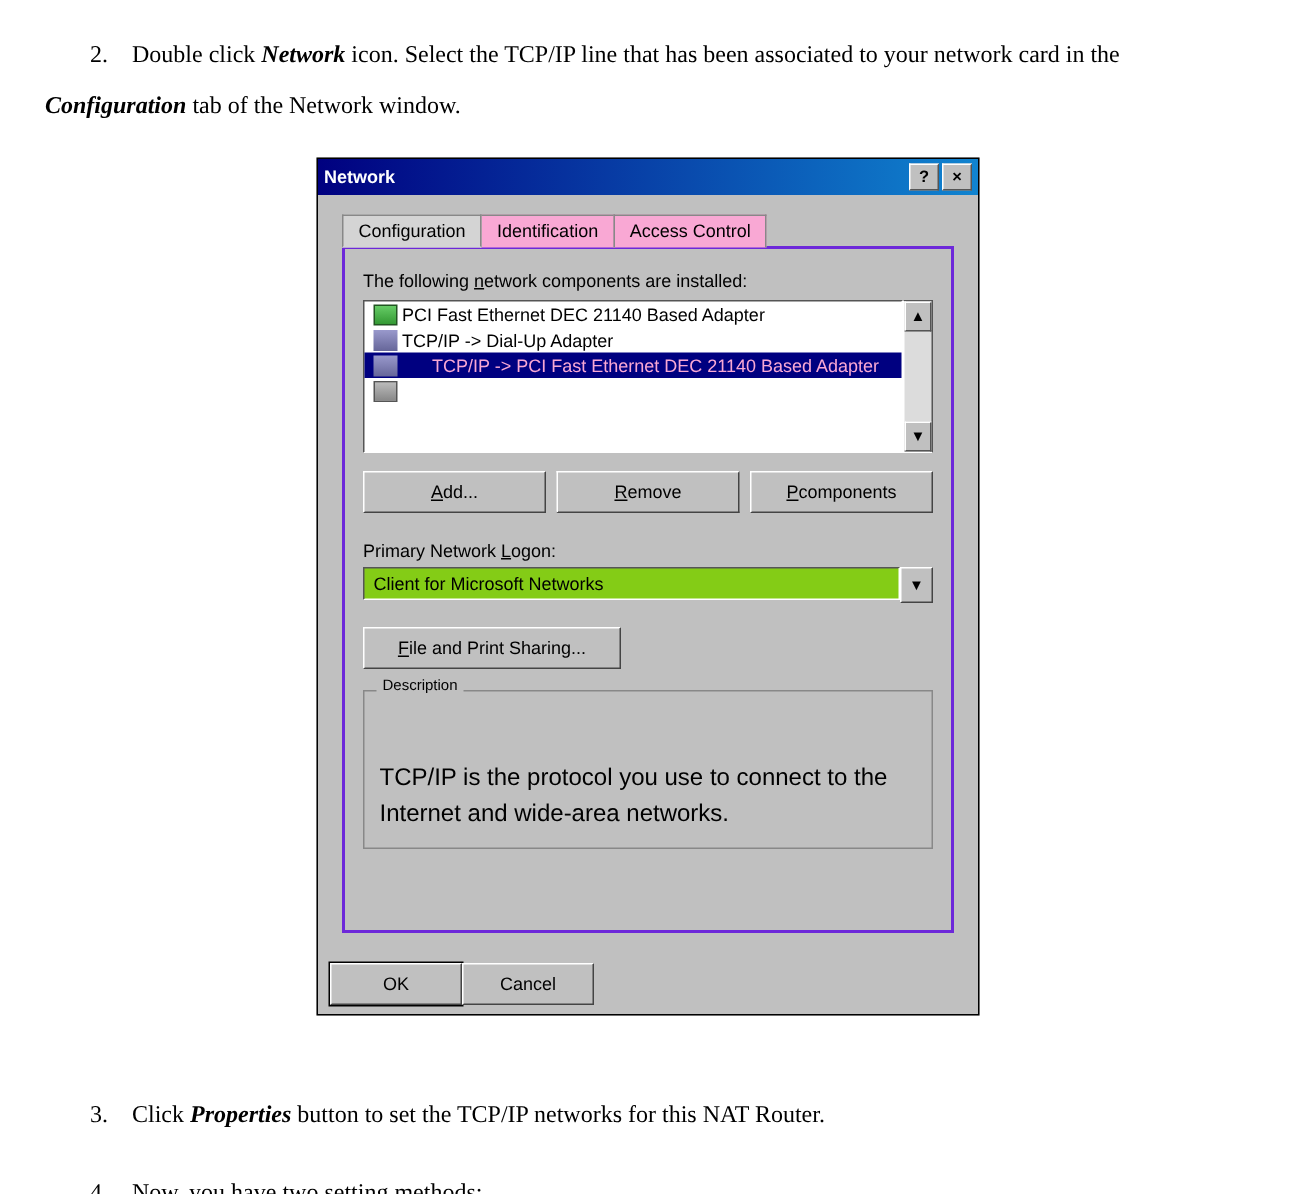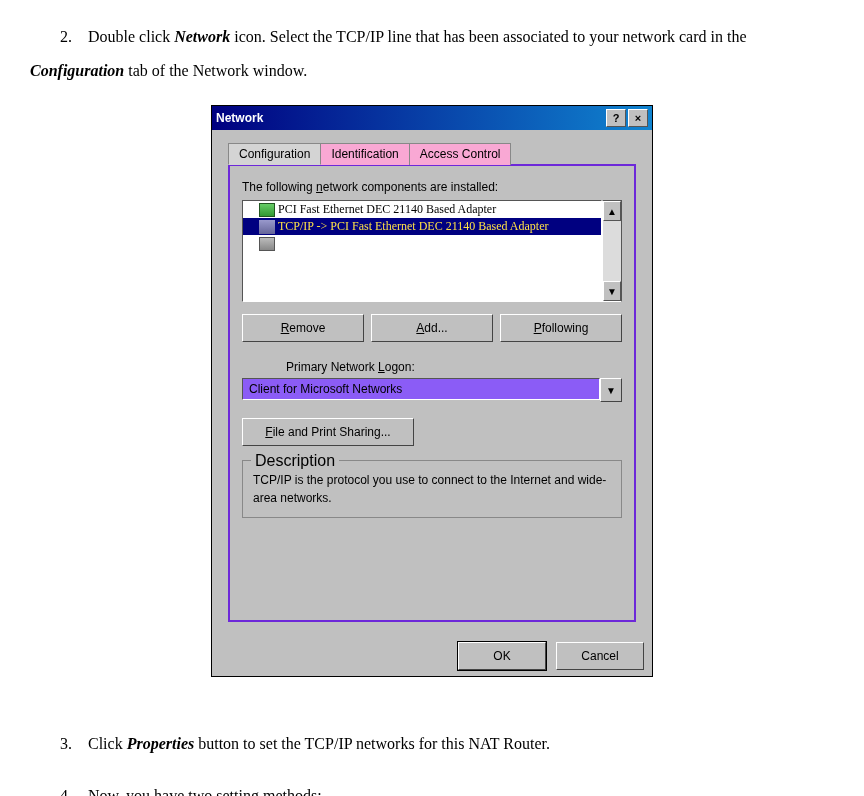--- a/index.html
+++ b/index.html
@@ -84,28 +84,28 @@
       border-left: 1px solid #555;
       border-right: 1px solid #fff;
       border-bottom: 1px solid #fff;
       height: 102px;
       box-sizing: border-box;
     }
     .list-row {
       display: flex;
       align-items: center;
       height: 17px;
-      padding-left: 16px;
+      padding-left: 6px;
       white-space: nowrap;
       overflow: hidden;
-      font-family: Liberation Serif, serif;
     }
     .list-row.selected {
       background: #000080;
-      color: #fde047;
+      color: #f9a8d4;
+      gap: 20px;
     }
     .row-icon {
       width: 16px; height: 14px;
       display: inline-block;
       margin-right: 3px;
       background: #888;
       flex: 0 0 16px;
     }
     .row-icon.green { background: linear-gradient(#6c6,#393); border:1px solid #252; box-sizing:border-box; }
     .row-icon.proto { background: linear-gradient(#99c,#669); }
@@ -143,25 +143,25 @@
       width: 120px;
       height: 26px;
       background: #c0c0c0;
       border-top: 1px solid #fff;
       border-left: 1px solid #fff;
       border-right: 1px solid #444;
       border-bottom: 1px solid #444;
       display: flex; align-items:center; justify-content:center;
       font-size: 12px;
     }
-    .section-label { margin-top: 18px; margin-bottom: 4px; margin-left: 44px; }
+    .section-label { margin-top: 18px; margin-bottom: 4px; }
     .dropdown-wrap { display:flex; }
     .dropdown {
       flex:1;
-      background:#8b5cf6;
+      background:#84cc16;
       border-top:1px solid #555;
       border-left:1px solid #555;
       border-right:1px solid #fff;
       border-bottom:1px solid #fff;
       height:22px;
       padding: 3px 6px;
       box-sizing:border-box;
     }
     .dd-btn {
       width:20px; height:22px;
@@ -188,30 +188,29 @@
       margin-top: 14px;
       border: 1px solid #888;
       padding: 10px 10px;
       position: relative;
     }
     .group-title {
       position: absolute;
       top: -9px; left: 8px;
       background: #c0c0c0;
       padding: 0 4px;
+      font-size: 10px;
+    }
+    .desc-text {
       font-size: 16px;
-    }
-    .desc-text {
-      font-size: 12px;
       line-height: 1.5;
+      margin-top: 36px;
     }
     .dialog-btns {
       display:flex;
-      justify-content:flex-end;
-      gap:10px;
       padding: 10px 8px 6px 8px;
     }
     .dlg-btn {
       width:86px; height:26px;
       background:#c0c0c0;
       border-top:1px solid #fff;
       border-left:1px solid #fff;
       border-right:1px solid #444;
       border-bottom:1px solid #444;
       display:flex;align-items:center;justify-content:center;
@@ -249,43 +248,47 @@
     <div class="tabpanel">
       <div class="label">
         <span>The following </span><u>n</u><span>etwork components are installed:</span>
       </div>
       <div class="listbox-wrap">
         <div class="listbox">
           <div class="list-row">
               <span class="row-icon green"></span>
               <span>PCI Fast Ethernet DEC 21140 Based Adapter</span>
             </div>
+          <div class="list-row">
+              <span class="row-icon proto"></span>
+              <span>TCP/IP -&gt; Dial-Up Adapter</span>
+            </div>
           <div class="list-row selected">
               <span class="row-icon proto"></span>
               <span>TCP/IP -&gt; PCI Fast Ethernet DEC 21140 Based Adapter</span>
             </div>
           <div class="list-row">
               <span class="row-icon pc"></span>
             </div>
         </div>
         <div class="scrollbar-v">
           <div class="sb-btn">▲</div>
           <div class="sb-track"></div>
           <div class="sb-btn">▼</div>
         </div>
       </div>
       <div class="btnrow">
         <div class="win-btn">
+            <span><u>A</u><span>dd...</span></span>
+          </div>
+        <div class="win-btn">
             <span><u>R</u><span>emove</span></span>
           </div>
         <div class="win-btn">
-            <span><u>A</u><span>dd...</span></span>
-          </div>
-        <div class="win-btn">
-            <span><u>P</u><span>following</span></span>
+            <span><u>P</u><span>components</span></span>
           </div>
       </div>
       <div class="section-label">
         <span>Primary Network </span><u>L</u><span>ogon:</span>
       </div>
       <div class="dropdown-wrap">
         <div class="dropdown">Client for Microsoft Networks</div>
         <div class="dd-btn">▼</div>
       </div>
       <div class="file-sharing-btn">

